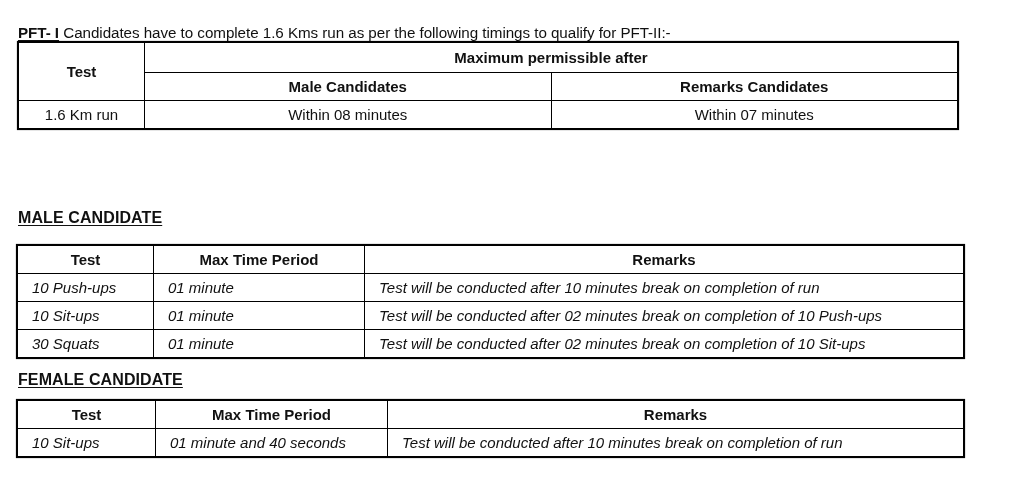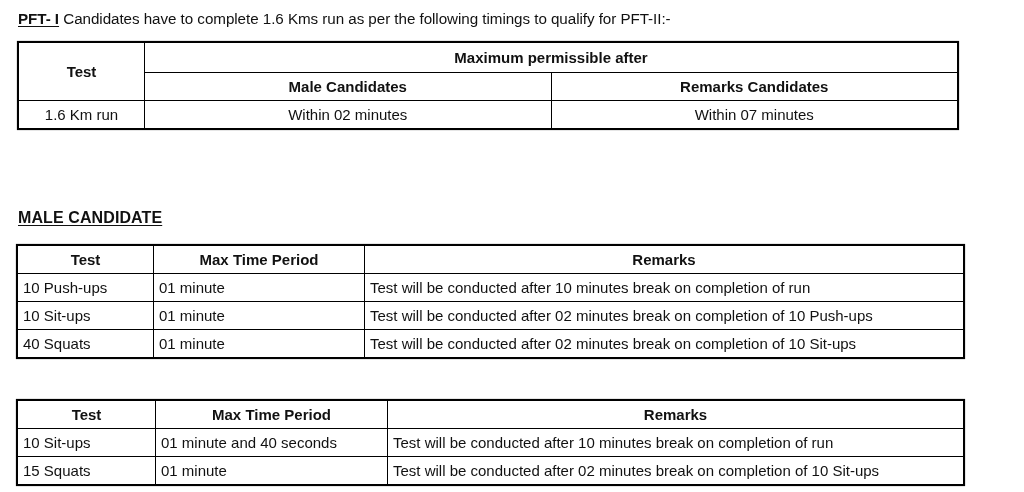--- a/index.html
+++ b/index.html
@@ -62,21 +62,21 @@
     padding: 0;
     vertical-align: middle;
     font-weight: normal;
     background: #fff;
   }
   table.doc .ctr { text-align: center; }
   table.doc .lft { text-align: left; }
   table.doc .bold { font-weight: bold; }
 
   .cellpad { padding: 2px 7px; display: block; }
-  .cellpad-l { padding: 2px 5px; display: block; }
+  .cellpad-l { padding: 2px 14px; display: block; font-style: italic; }
 
   
   table.doc { box-shadow: 0 0 0 1.1px #000; }
 
   
   #table-pft1 {
     left: 18px;
     top: 42px;
     width: 940px;
   }
@@ -102,21 +102,21 @@
   }
   #table-female .c1 { width: 137px; }
   #table-female .c2 { width: 231px; }
   #table-female td { height: 27px; }
 </style>
 </head>
 <body>
 
 <div class="page">
 
-  <div class="para" id="pft1-intro" style="left:18px; top:8px; width:990px;">
+  <div class="para" id="pft1-intro" style="left:18px; top:22px; width:990px;">
     <span class="lead">PFT- I</span><span>  Candidates have to complete 1.6 Kms run as per the following timings to qualify for PFT-II:-</span>
   </div>
 
   <table class="doc" id="table-pft1">
     <tbody>
       <tr class="r1">
         <td class="c1 ctr bold" rowspan="2">
           <span class="cellpad">Test</span>
         </td>
         <td class="ctr bold" colspan="2">
@@ -129,21 +129,21 @@
         </td>
         <td class="ctr bold">
           <span class="cellpad">Remarks Candidates</span>
         </td>
       </tr>
       <tr>
         <td class="c1 ctr">
           <span class="cellpad">1.6 Km run</span>
         </td>
         <td class="ctr">
-          <span class="cellpad">Within 02 minutes</span>
+          <span class="cellpad">Within 08 minutes</span>
         </td>
         <td class="ctr">
           <span class="cellpad">Within 07 minutes</span>
         </td>
       </tr>
     </tbody>
   </table>
 
 
   <div class="section-head" style="left:18px; top:209px;">MALE CANDIDATE</div>
@@ -178,32 +178,33 @@
           </td>
           <td class="c2 lft">
             <span class="cellpad-l">01 minute</span>
           </td>
           <td class="lft">
             <span class="cellpad-l">Test will be conducted after 02 minutes break on completion of 10 Push-ups</span>
           </td>
         </tr>
         <tr>
           <td class="c1 lft">
-            <span class="cellpad-l">40 Squats</span>
+            <span class="cellpad-l">30 Squats</span>
           </td>
           <td class="c2 lft">
             <span class="cellpad-l">01 minute</span>
           </td>
           <td class="lft">
             <span class="cellpad-l">Test will be conducted after 02 minutes break on completion of 10 Sit-ups</span>
           </td>
         </tr>
       </tbody>
   </table>
 
+  <div class="section-head" style="left:18px; top:371px;">FEMALE CANDIDATE</div>
 
   <table class="doc" id="table-female">
     <tbody id="female-tbody">
       <tr>
         <td class="c1 ctr bold">
           <span class="cellpad">Test</span>
         </td>
         <td class="c2 ctr bold">
           <span class="cellpad">Max Time Period</span>
         </td>
@@ -215,27 +216,16 @@
           <td class="c1 lft">
             <span class="cellpad-l">10 Sit-ups</span>
           </td>
           <td class="c2 lft">
             <span class="cellpad-l">01 minute and  40 seconds</span>
           </td>
           <td class="lft">
             <span class="cellpad-l">Test will be conducted after 10 minutes break on completion of run</span>
           </td>
         </tr>
-        <tr>
-          <td class="c1 lft">
-            <span class="cellpad-l">15 Squats</span>
-          </td>
-          <td class="c2 lft">
-            <span class="cellpad-l">01 minute</span>
-          </td>
-          <td class="lft">
-            <span class="cellpad-l">Test will be conducted after 02 minutes break on completion of 10 Sit-ups</span>
-          </td>
-        </tr>
       </tbody>
   </table>
 
 </div>
 
 </body></html>

